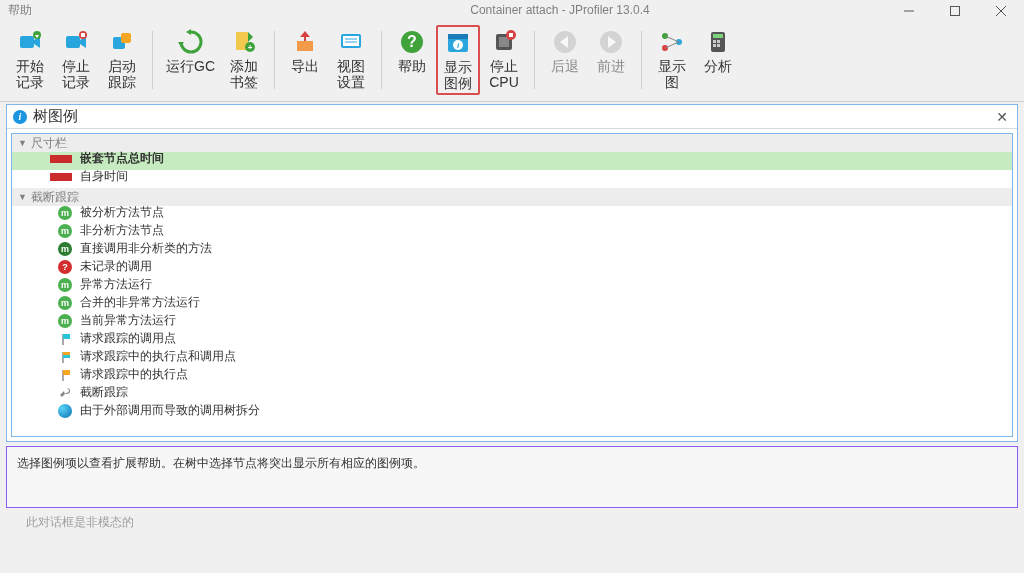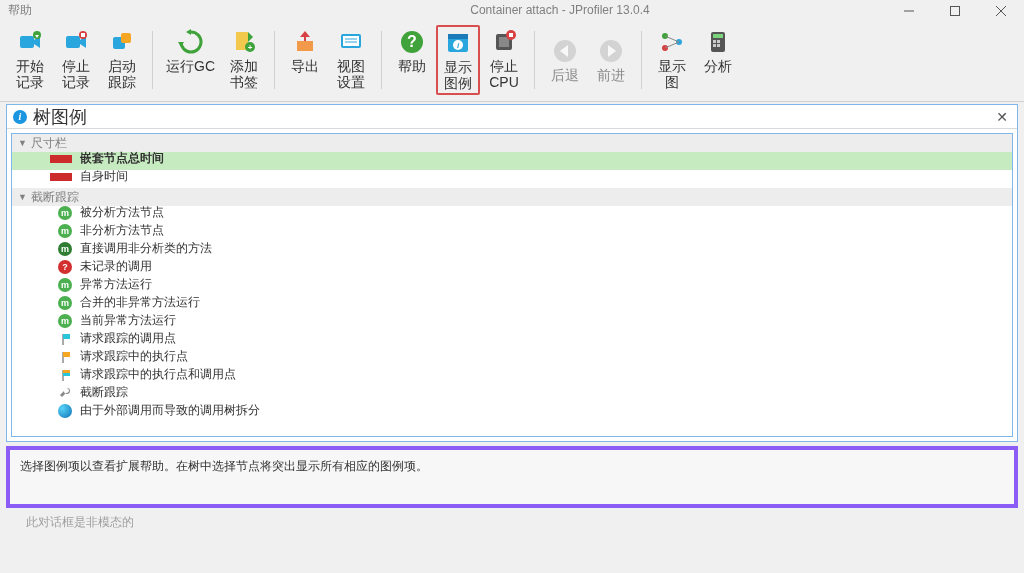--- a/index.html
+++ b/index.html
@@ -7,47 +7,47 @@
   .window { width: 1024px; height: 533px; background: #f0f0f0; display: flex; flex-direction: column; border-radius: 32px; }
   .titlebar { height: 22px; display: flex; align-items: center; padding: 0 8px; color: #808080; position: relative; }
   .titlebar-left { position: absolute; left: 8px; font-size: 12px; }
   .titlebar-center { position: absolute; left: 50%; transform: translateX(-50%); font-size: 12px; margin-left: 48px; }
   .winbtns { position: absolute; right: 0; top: 0; display: flex; }
   .winbtn { width: 46px; height: 22px; display: flex; align-items: center; justify-content: center; color: #555; }
   .winbtn svg { width: 10px; height: 10px; }
   .toolbar { display: flex; background: #f0f0f0; padding: 4px 8px 6px; border-bottom: 1px solid #d0d0d0; gap: 2px; }
   .tbtn { display: flex; flex-direction: column; align-items: center; justify-content: flex-start; min-width: 44px; padding: 2px 4px; border: 1px solid transparent; border-radius: 2px; }
   .tbtn.active { border: 2px solid #d94f4f; }
-  .tbtn.disabled { opacity: 0.55; justify-content: center; }
+  .tbtn.disabled { opacity: 0.55; }
   .tbtn .ico { width: 28px; height: 28px; display: flex; align-items: center; justify-content: center; }
   .tbtn .lbl { font-size: 14px; line-height: 1.15; text-align: center; color: #333; margin-top: 2px; white-space: pre; }
   .tsep { width: 1px; background: #d0d0d0; margin: 6px 6px; }
   .panel { margin: 2px 6px 4px; border: 1px solid #7fb7e8; background: #fff; display: flex; flex-direction: column; height: 356px; }
   .panel-header { display: flex; align-items: center; height: 24px; padding: 0 6px; background: #fff; border-bottom: 1px solid #d9d9d9; }
   .panel-header .hico { width: 14px; height: 14px; border-radius: 50%; background: #1a95e0; color: #fff; font-size: 10px; font-style: italic; font-weight: bold; display: flex; align-items: center; justify-content: center; margin-right: 6px; font-family: Georgia, serif; }
-  .panel-header .htitle { flex: 1; font-size: 18px; color: #333; }
+  .panel-header .htitle { flex: 1; font-size: 15px; color: #333; }
   .panel-header .hclose { width: 18px; text-align: center; font-size: 14px; color: #555; }
   .panel-body { flex: 1; overflow: auto; border: 1px solid #7fb7e8; margin: 4px; }
   .section-head { background: #ededed; color: #808080; font-size: 12px; padding: 1px 6px; display: flex; align-items: center; height: 18px; }
   .section-head .tri { margin-right: 4px; font-size: 9px; color: #808080; }
   .row { display: flex; align-items: center; height: 18px; padding: 0 6px 5px 24px; }
   .row.selected { background: #c7ebc0; }
   .row .iconcell { width: 44px; display: flex; justify-content: flex-end; padding-right: 8px; }
   .row .text { font-size: 12px; color: #333; }
   .row.selected .text { font-weight: bold; }
   .bar-red { width: 22px; height: 8px; background: #cc2b2b; }
   .circ { width: 14px; height: 14px; border-radius: 50%; display: flex; align-items: center; justify-content: center; font-size: 9px; color: #fff; font-weight: bold; }
   .circ.green { background: #4caf50; }
   .circ.green-dark { background: #2e7d32; }
   .circ.red { background: #d32f2f; }
   .circ.orange-sm { background: #fb8c00; width: 10px; height: 10px; }
   .flag { width: 12px; height: 12px; }
   .globe { width: 14px; height: 14px; border-radius: 50%; background: radial-gradient(circle at 30% 30%, #58d3f7, #0b72b5); position: relative; }
   .wrench { width: 14px; height: 14px; }
-  .hint { margin: 0 6px 4px; border: 4px solid #8b5cf6; background: #f7f7f7; height: 64px; padding: 8px 10px; font-size: 12px; color: #333; }
+  .hint { margin: 0 6px 4px; border: 1px solid #8b5cf6; background: #f7f7f7; height: 64px; padding: 8px 10px; font-size: 12px; color: #333; }
   .status { height: 22px; padding: 2px 26px; color: #9e9e9e; font-size: 12px; }
 </style>
 </head>
 <body>
 
 <div class="window">
 
   <div class="titlebar">
     <span class="titlebar-left">帮助</span>
     <span class="titlebar-center">Container attach - JProfiler 13.0.4</span>
@@ -308,37 +308,37 @@
               <line x1="3" y1="1" x2="3" y2="12" stroke="#555"></line>
               <rect x="3" y="1" width="7" height="5" fill="#29c5d8"></rect>
             </svg>
           </div>
           <div class="text">请求跟踪的调用点</div>
         </div>
         <div class="row">
           <div class="iconcell">
             <svg class="flag" viewBox="0 0 12 12">
               <line x1="3" y1="1" x2="3" y2="12" stroke="#555"></line>
-              <rect x="3" y="1" width="7" height="5" fill="#f5a623"></rect>
-            </svg>
-          </div>
-          <div class="text">请求跟踪中的执行点</div>
-        </div>
-        <div class="row">
-          <div class="iconcell">
-            <svg class="flag" viewBox="0 0 12 12">
-              <line x1="3" y1="1" x2="3" y2="12" stroke="#555"></line>
               <rect x="3" y="1" width="7" height="3" fill="#f5a623"></rect>
               <rect x="3" y="4" width="7" height="3" fill="#29c5d8"></rect>
             </svg>
           </div>
           <div class="text">请求跟踪中的执行点和调用点</div>
         </div>
         <div class="row">
           <div class="iconcell">
+            <svg class="flag" viewBox="0 0 12 12">
+              <line x1="3" y1="1" x2="3" y2="12" stroke="#555"></line>
+              <rect x="3" y="1" width="7" height="5" fill="#f5a623"></rect>
+            </svg>
+          </div>
+          <div class="text">请求跟踪中的执行点</div>
+        </div>
+        <div class="row">
+          <div class="iconcell">
             <svg class="wrench" viewBox="0 0 14 14">
               <path d="M9 2 a3 3 0 1 1 -3 3 L2 9 l2 2 L8 7 a3 3 0 0 0 3-3 z" fill="#888"></path>
             </svg>
           </div>
           <div class="text">截断跟踪</div>
         </div>
         <div class="row">
           <div class="iconcell">
             <div class="globe"></div>
           </div>

